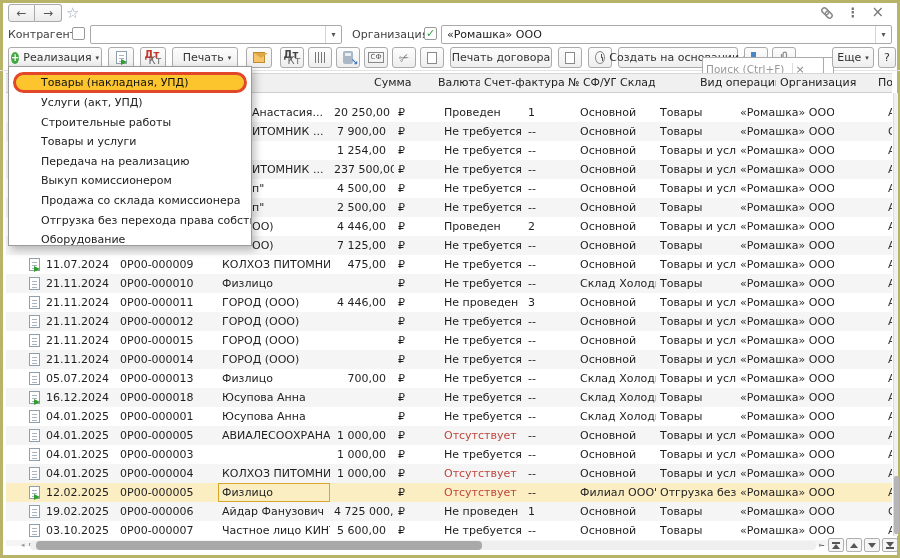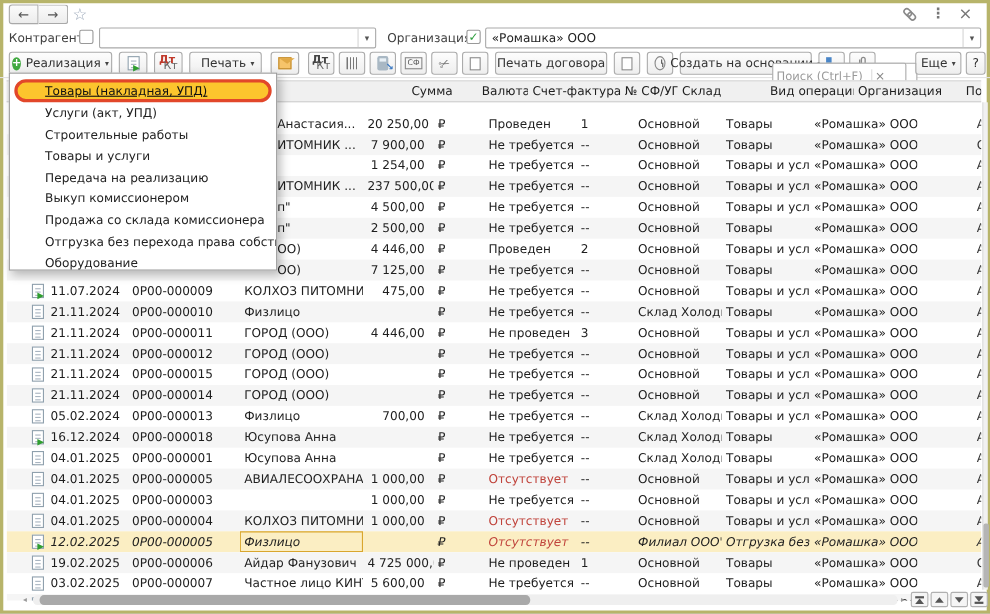--- a/index.html
+++ b/index.html
@@ -62,21 +62,21 @@
   
   .trow{display:grid;grid-template-columns:36px 74px 102px 112px 64px 46px 84px 52px 80px 80px 98px 52px 12px;height:19px;line-height:19px;font-size:11px;color:#1e1e1e;white-space:nowrap;}
   #thead{left:6px;top:73px;width:886px;height:20px;background:#f0f0f0;border-top:1px solid #d6d6d6;border-bottom:1px solid #cfcfcf;color:#3f3f3f;overflow:hidden;}
   #thead .trow{height:18px;line-height:18px;margin-left:40px;}
   #thead span{padding-left:4px;overflow:hidden;}
   #tbody{left:6px;top:103px;width:886px;height:443px;overflow:hidden;}
   .trow>div{overflow:hidden;padding-left:4px;}
   .trow>div.c-icon{padding:3px 3px 0 23px;}
   .trow>div.c-sum{text-align:right;padding-right:8px;}
   .trow:nth-child(even){background:#f5f5f5;}
-  .trow.sel{background:#fbeec3 !important;font-style:italic;}
+  .trow.sel{background:#fbeec3 !important;}
   .trow .red{color:#c0443c;}
   .covered{padding-left:34px !important;}
   .focuscell{box-shadow:inset 0 0 0 1px #d9a62d;}
   .tail{padding-left:2px !important;color:#333;}
   
   #vscroll{left:893px;top:93px;width:5px;height:443px;background:#f1f1f1;border-left:1px solid #dcdcdc;}
   #vthumb{position:absolute;left:0;width:5px;bottom:2px;height:58px;background:#b5b5b5;border-radius:2px;}
   
   #hscroll{left:0;top:537px;width:900px;height:16px;}
   .harr{position:absolute;top:4px;color:#9a9a9a;font-size:7px;}
@@ -86,21 +86,21 @@
          display:flex;flex-direction:column;align-items:center;justify-content:center;}
   .tri{width:0;height:0;border-left:4px solid transparent;border-right:4px solid transparent;}
   .tri.up{border-bottom:5px solid #555;}
   .tri.dn{border-top:5px solid #555;}
   .bar{width:8px;height:2px;background:#555;}
   
   #menu{left:8px;top:66px;width:244px;height:180px;background:#fff;border:1px solid #9b9b9b;
         box-shadow:3px 4px 8px rgba(0,0,0,.25);padding-top:3px;z-index:50;}
   .mitem{height:19.6px;line-height:19.6px;font-size:11px;color:#222;padding-left:32px;white-space:nowrap;overflow:hidden;}
   .mitem.hl{margin:2px 4px 0 4px;height:21px;line-height:15px;border:3px solid #e2472a;border-radius:13px;
-            background:#fcc52d;padding-left:25px;color:#111;text-decoration:underline;}
+            background:#fcc52d;padding-left:25px;color:#111;}
 </style>
 </head>
 <body>
 
 <div id="win">
 
   <div class="abs" id="titlebar">
     <div class="abs navgrp">
       <div class="navbtn"><span>←</span></div>
       <div class="navbtn"><span>→</span></div>
@@ -430,21 +430,21 @@
         <div>Не требуется</div>
         <div>--</div>
         <div>Основной</div>
         <div>Товары и услуги</div>
         <div>«Ромашка» ООО</div>
         <div></div>
         <div class="tail">А</div>
       </div>
       <div class="trow">
         <div class="c-icon"><span class="docico"></span></div>
-        <div>05.02.2024</div>
+        <div>05.07.2024</div>
         <div>0Р00-000013</div>
         <div>Физлицо</div>
         <div class="c-sum">700,00</div>
         <div>₽</div>
         <div>Не требуется</div>
         <div>--</div>
         <div>Склад Холодил...</div>
         <div>Товары и услуги</div>
         <div>«Ромашка» ООО</div>
         <div></div>
@@ -550,21 +550,21 @@
         <div>Не проведен</div>
         <div>1</div>
         <div>Основной</div>
         <div>Товары</div>
         <div>«Ромашка» ООО</div>
         <div></div>
         <div class="tail">С</div>
       </div>
       <div class="trow">
         <div class="c-icon"><span class="docico"></span></div>
-        <div>03.02.2025</div>
+        <div>03.10.2025</div>
         <div>0Р00-000007</div>
         <div>Частное лицо КИНТ</div>
         <div class="c-sum">5 600,00</div>
         <div>₽</div>
         <div>Не требуется</div>
         <div>--</div>
         <div>Основной</div>
         <div>Товары</div>
         <div>«Ромашка» ООО</div>
         <div></div>

